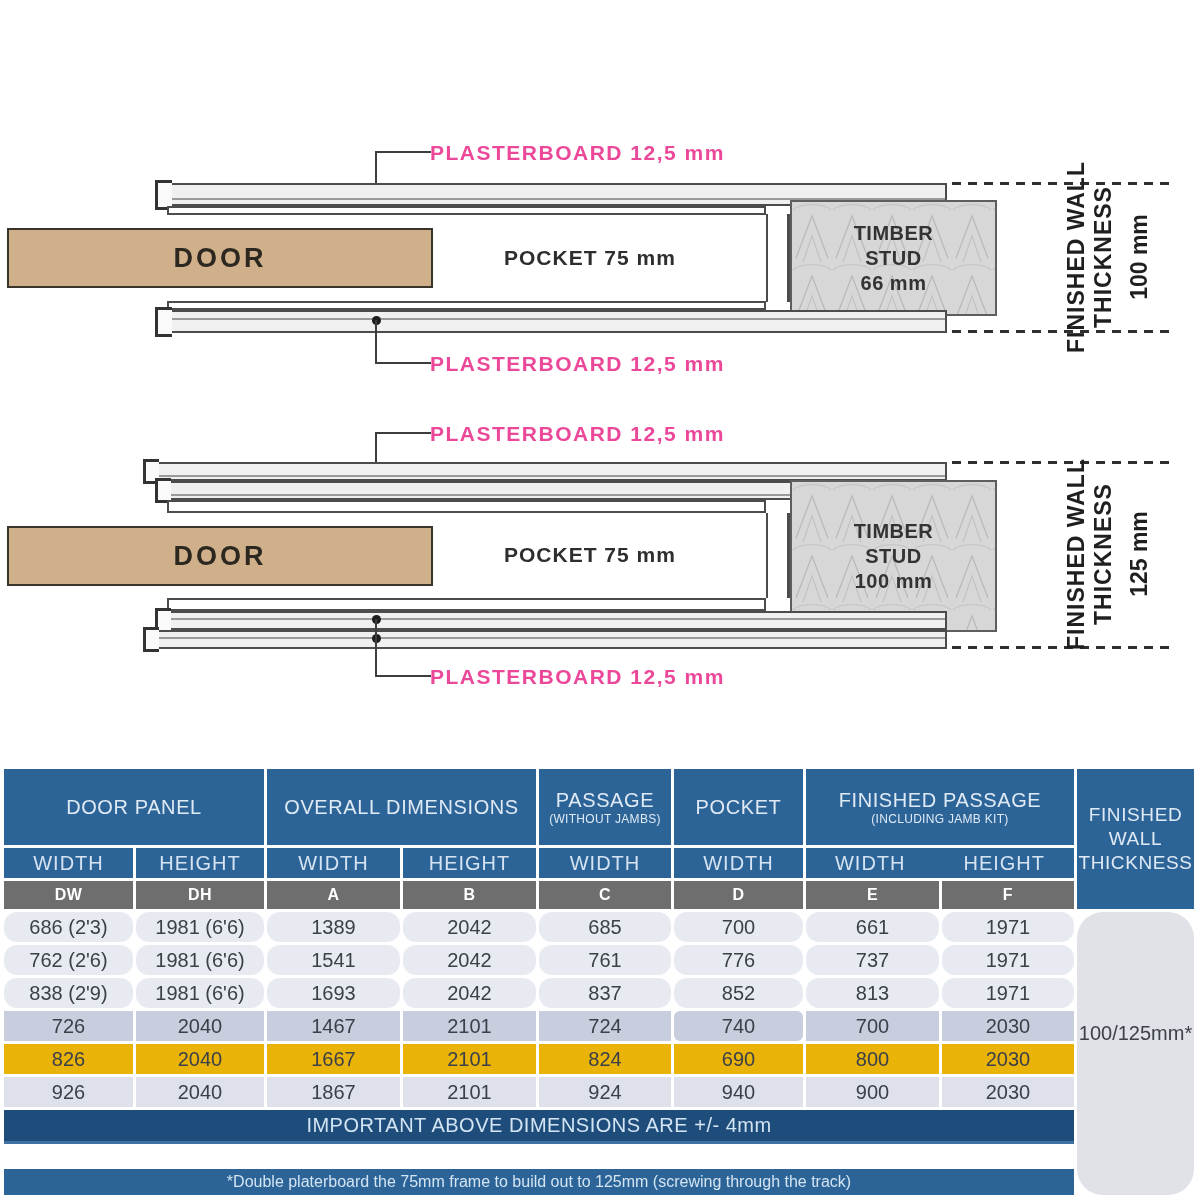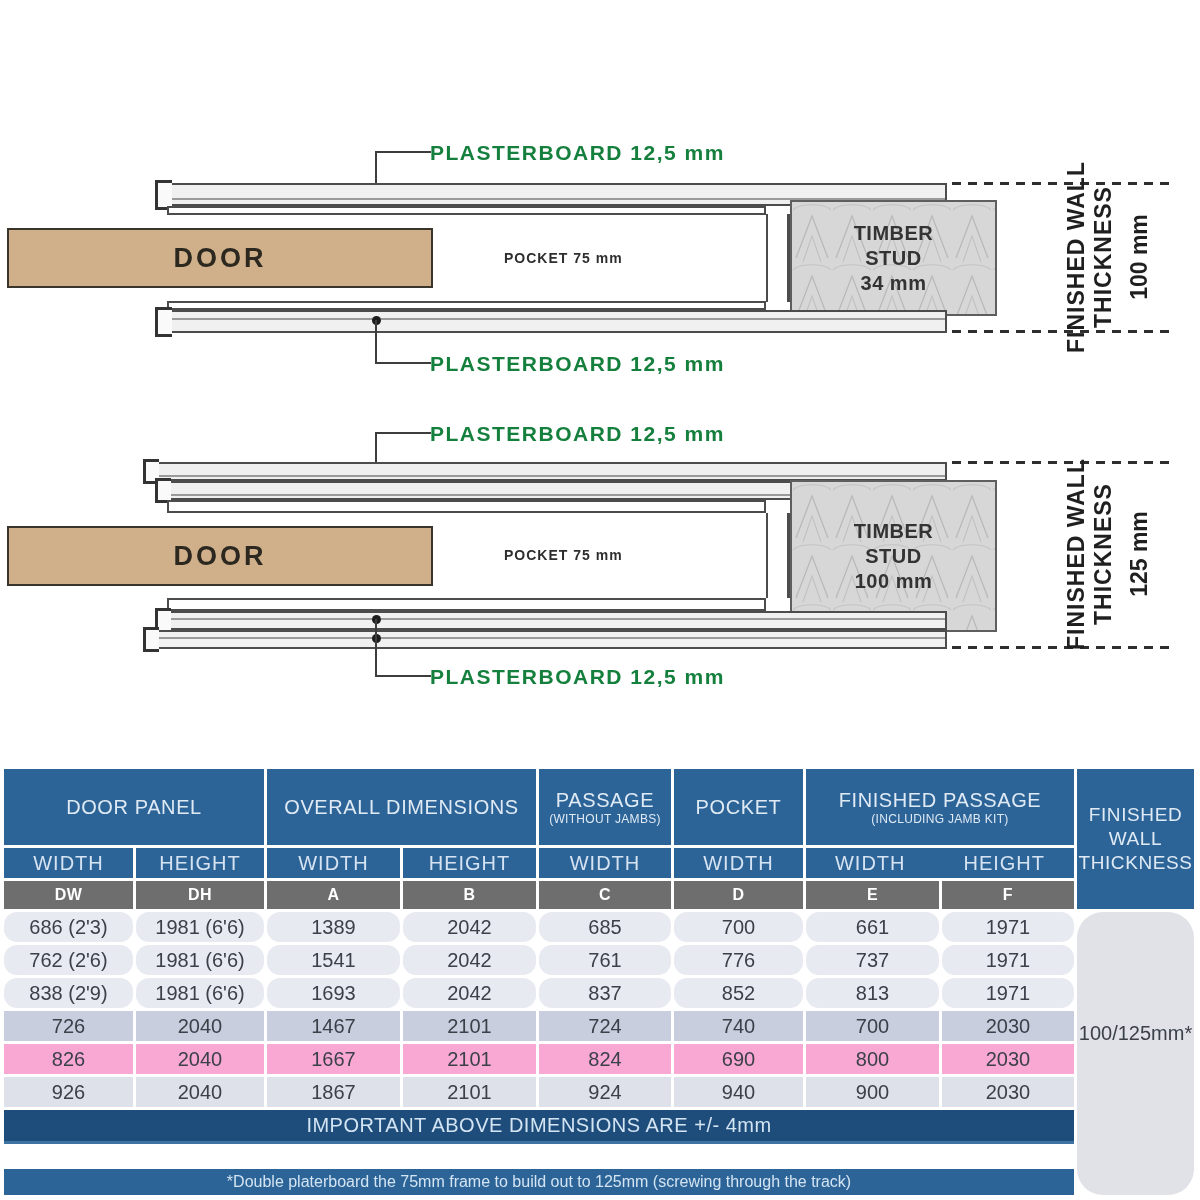--- a/index.html
+++ b/index.html
@@ -14,23 +14,23 @@
   .cap{position:absolute;background:#fafafa;border:3px solid #333;border-right:none;box-sizing:border-box;}
   .upright{position:absolute;background:#ffffff;border-left:2px solid #4c4c4c;border-right:3px solid #4c4c4c;box-sizing:border-box;}
   .door{position:absolute;background:#cfb08a;border:2px solid #3a352b;box-sizing:border-box;
         display:flex;align-items:center;justify-content:center;
         font-size:27px;font-weight:bold;letter-spacing:3px;color:#2c2820;}
   .stud{position:absolute;background:#d7d7d7;border:2px solid #5e5e5e;box-sizing:border-box;
         display:flex;align-items:center;justify-content:center;overflow:hidden;}
   .stud svg{position:absolute;left:0;top:0;}
   .stxt{position:relative;text-align:center;font-size:20px;font-weight:bold;color:#333;
         line-height:25px;letter-spacing:.5px;}
-  .dlabel{position:absolute;font-size:21px;font-weight:bold;color:#15803d;letter-spacing:1.5px;
+  .dlabel{position:absolute;font-size:21px;font-weight:bold;color:#ec4899;letter-spacing:1.5px;
           transform:translateY(-50%);white-space:nowrap;}
-  .plabel{position:absolute;font-size:14px;font-weight:bold;color:#2e2e2e;letter-spacing:1px;
+  .plabel{position:absolute;font-size:21px;font-weight:bold;color:#2e2e2e;letter-spacing:1px;
           transform:translateY(-50%);white-space:nowrap;}
   .dash{position:absolute;height:3px;
         background:repeating-linear-gradient(90deg,#2e2e2e 0 9px,transparent 9px 16px);}
   .vline{position:absolute;width:2px;background:#3d3d3d;}
   .hline{position:absolute;height:2px;background:#3d3d3d;}
   .dot{position:absolute;width:9px;height:9px;border-radius:50%;background:#1c1c1c;}
   .rot{position:absolute;transform:rotate(-90deg);text-align:center;font-weight:bold;color:#1f1f1f;}
   .rot-main{font-size:23px;line-height:27px;letter-spacing:1px;white-space:nowrap;}
   .rot-val{font-size:23px;line-height:26px;white-space:nowrap;}
 
@@ -43,21 +43,21 @@
   .h-group{background:#2d6497;color:#dfeaf5;flex-direction:column;font-size:20px;letter-spacing:.6px;}
   .g-main{line-height:22px;}
   .g-sub{font-size:12px;margin-top:1px;letter-spacing:.3px;}
   .corner{font-size:19px;line-height:24px;}
   .h-measure{background:#2d6497;color:#d5e3f2;font-size:20px;letter-spacing:1px;}
   .split{justify-content:space-around;}
   .h-letter{background:#6e6e6e;color:#ffffff;font-size:16px;font-weight:bold;letter-spacing:.5px;}
   .d-cell{font-size:20px;color:#3b4049;}
   .light{background:#e8eaf1;border-radius:13px;}
   .dark1{background:#c8cede;}
-  .dark2{background:#f9a8d4;}
+  .dark2{background:#eab308;}
   .dark3{background:#dee1ea;}
   .wall-cell{background:#e0e2e8;font-size:20px;color:#3b4049;padding-bottom:40px;}
   .foot{color:#d3e4f3;}
   .foot-dark{background:#1e4d7b;}
   .foot-mid{background:#2d6497;}
   .foot-lg{font-size:20px;letter-spacing:.5px;}
   .foot-sm{font-size:15px;}
   .foot-md{font-size:16px;}
   .gapfill{box-shadow:0 3px 0 #3e73a3;}
 </style>
@@ -92,21 +92,21 @@
             <path d="M4 56 L20 14 L36 56" stroke="#b9b9b9" stroke-width="1.3" fill="none"></path>
             <path d="M11 60 L20 34 L29 60" stroke="#c1c1c1" stroke-width="1.1" fill="none"></path>
             <path d="M1 8 C8 1,32 1,39 8" stroke="#c3c3c3" stroke-width="1.1" fill="none"></path>
           </pattern>
         </defs>
         <rect width="207" height="116" fill="url(#g1)"></rect>
       </svg>
       <div class="stxt">
         <span style="display:block;">TIMBER</span>
         <span style="display:block;">STUD</span>
-        <span style="display:block;">34 mm</span>
+        <span style="display:block;">66 mm</span>
       </div>
     </div>
 
     <div class="liner" style="left:167px;top:301px;width:599px;height:9px;"></div>
     <div class="board" style="left:160px;top:310px;width:787px;height:23px;">
       <div class="bline" style="top:6px;"></div>
     </div>
     <div class="cap" style="left:155px;top:307px;width:17px;height:30px;"></div>
 
     <div class="dot" style="left:372px;top:316px;"></div>
@@ -267,21 +267,21 @@
       <div class="cell d-cell light" style="grid-area: 6 / 4;">2042</div>
       <div class="cell d-cell light" style="grid-area: 6 / 5;">837</div>
       <div class="cell d-cell light" style="grid-area: 6 / 6;">852</div>
       <div class="cell d-cell light" style="grid-area: 6 / 7;">813</div>
       <div class="cell d-cell light" style="grid-area: 6 / 8;">1971</div>
       <div class="cell d-cell dark1" style="grid-area: 7 / 1;">726</div>
       <div class="cell d-cell dark1" style="grid-area: 7 / 2;">2040</div>
       <div class="cell d-cell dark1" style="grid-area: 7 / 3;">1467</div>
       <div class="cell d-cell dark1" style="grid-area: 7 / 4;">2101</div>
       <div class="cell d-cell dark1" style="grid-area: 7 / 5;">724</div>
-      <div class="cell d-cell dark1" style="grid-area: 7 / 6;">740</div>
+      <div class="cell d-cell dark1" style="grid-area: 7 / 6; border-radius: 6px;">740</div>
       <div class="cell d-cell dark1" style="grid-area: 7 / 7;">700</div>
       <div class="cell d-cell dark1" style="grid-area: 7 / 8;">2030</div>
       <div class="cell d-cell dark2" style="grid-area: 8 / 1;">826</div>
       <div class="cell d-cell dark2" style="grid-area: 8 / 2;">2040</div>
       <div class="cell d-cell dark2" style="grid-area: 8 / 3;">1667</div>
       <div class="cell d-cell dark2" style="grid-area: 8 / 4;">2101</div>
       <div class="cell d-cell dark2" style="grid-area: 8 / 5;">824</div>
       <div class="cell d-cell dark2" style="grid-area: 8 / 6;">690</div>
       <div class="cell d-cell dark2" style="grid-area: 8 / 7;">800</div>
       <div class="cell d-cell dark2" style="grid-area: 8 / 8;">2030</div>

